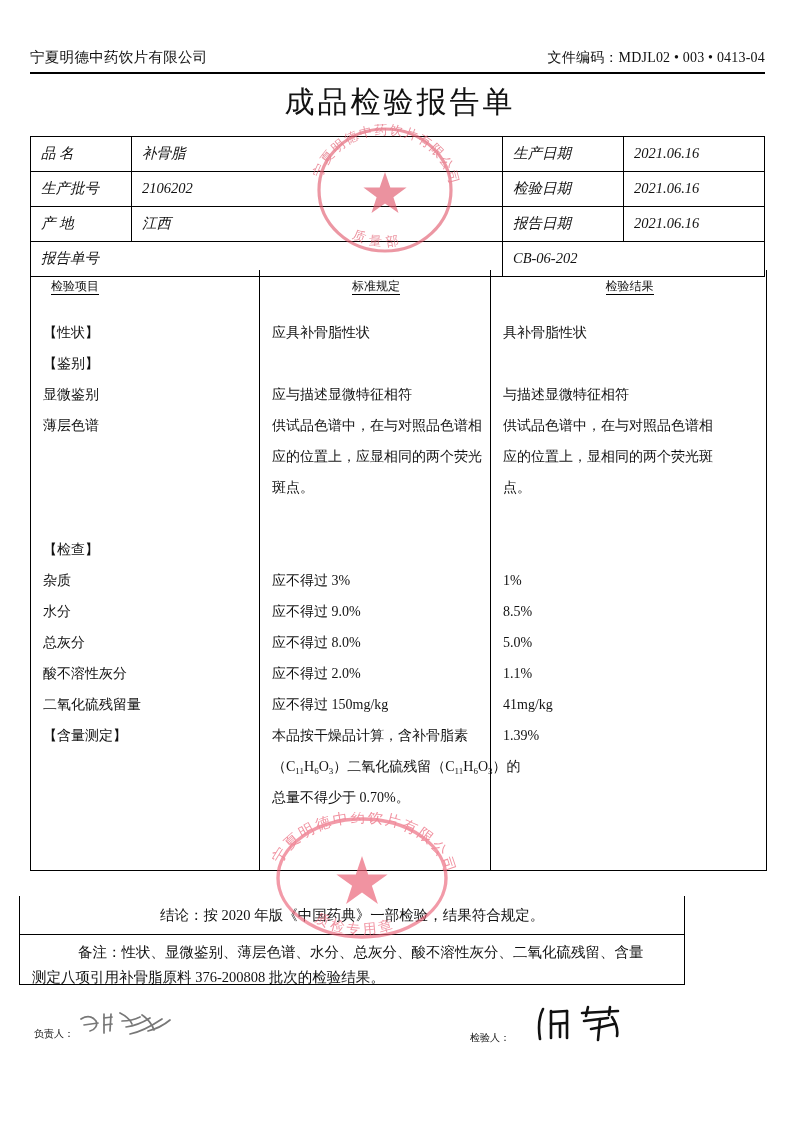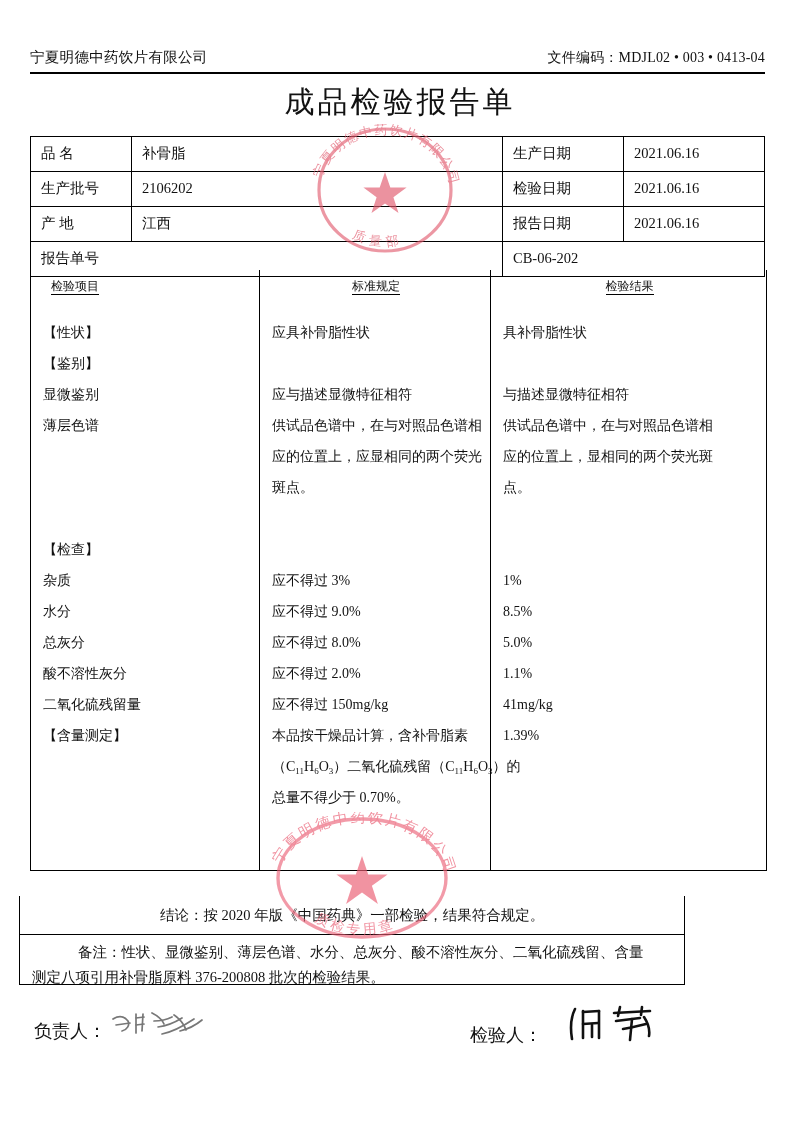--- a/index.html
+++ b/index.html
@@ -63,20 +63,21 @@
   table {
     border-collapse: collapse;
     table-layout: fixed;
   }
   .info-table {
     position: absolute;
     left: 30px;
     top: 136px;
     width: 735px;
     font-size: 14.5px;
+    font-style: italic;
   }
   .info-table td {
     border: 1px solid #000000;
     height: 34px;
     padding: 0 10px;
     vertical-align: middle;
     line-height: 1.2;
   }
   .lbl-spread {
     display: flex;
@@ -159,21 +160,21 @@
   }
   .remark-row .indent { padding-left: 46px; }
 
   
   .sign-row {
     position: absolute;
     left: 30px;
     top: 995px;
     width: 735px;
     height: 50px;
-    font-size: 18px;
+    font-size: 10px;
   }
   .sign-block {
     position: absolute;
     display: flex;
     align-items: baseline;
     white-space: nowrap;
   }
   .sign-1 { left: 4px;   top: 8px; }
   .sign-2 { left: 225px; top: 8px; }
   .sign-3 { left: 440px; top: 8px; justify-content: space-between; }

